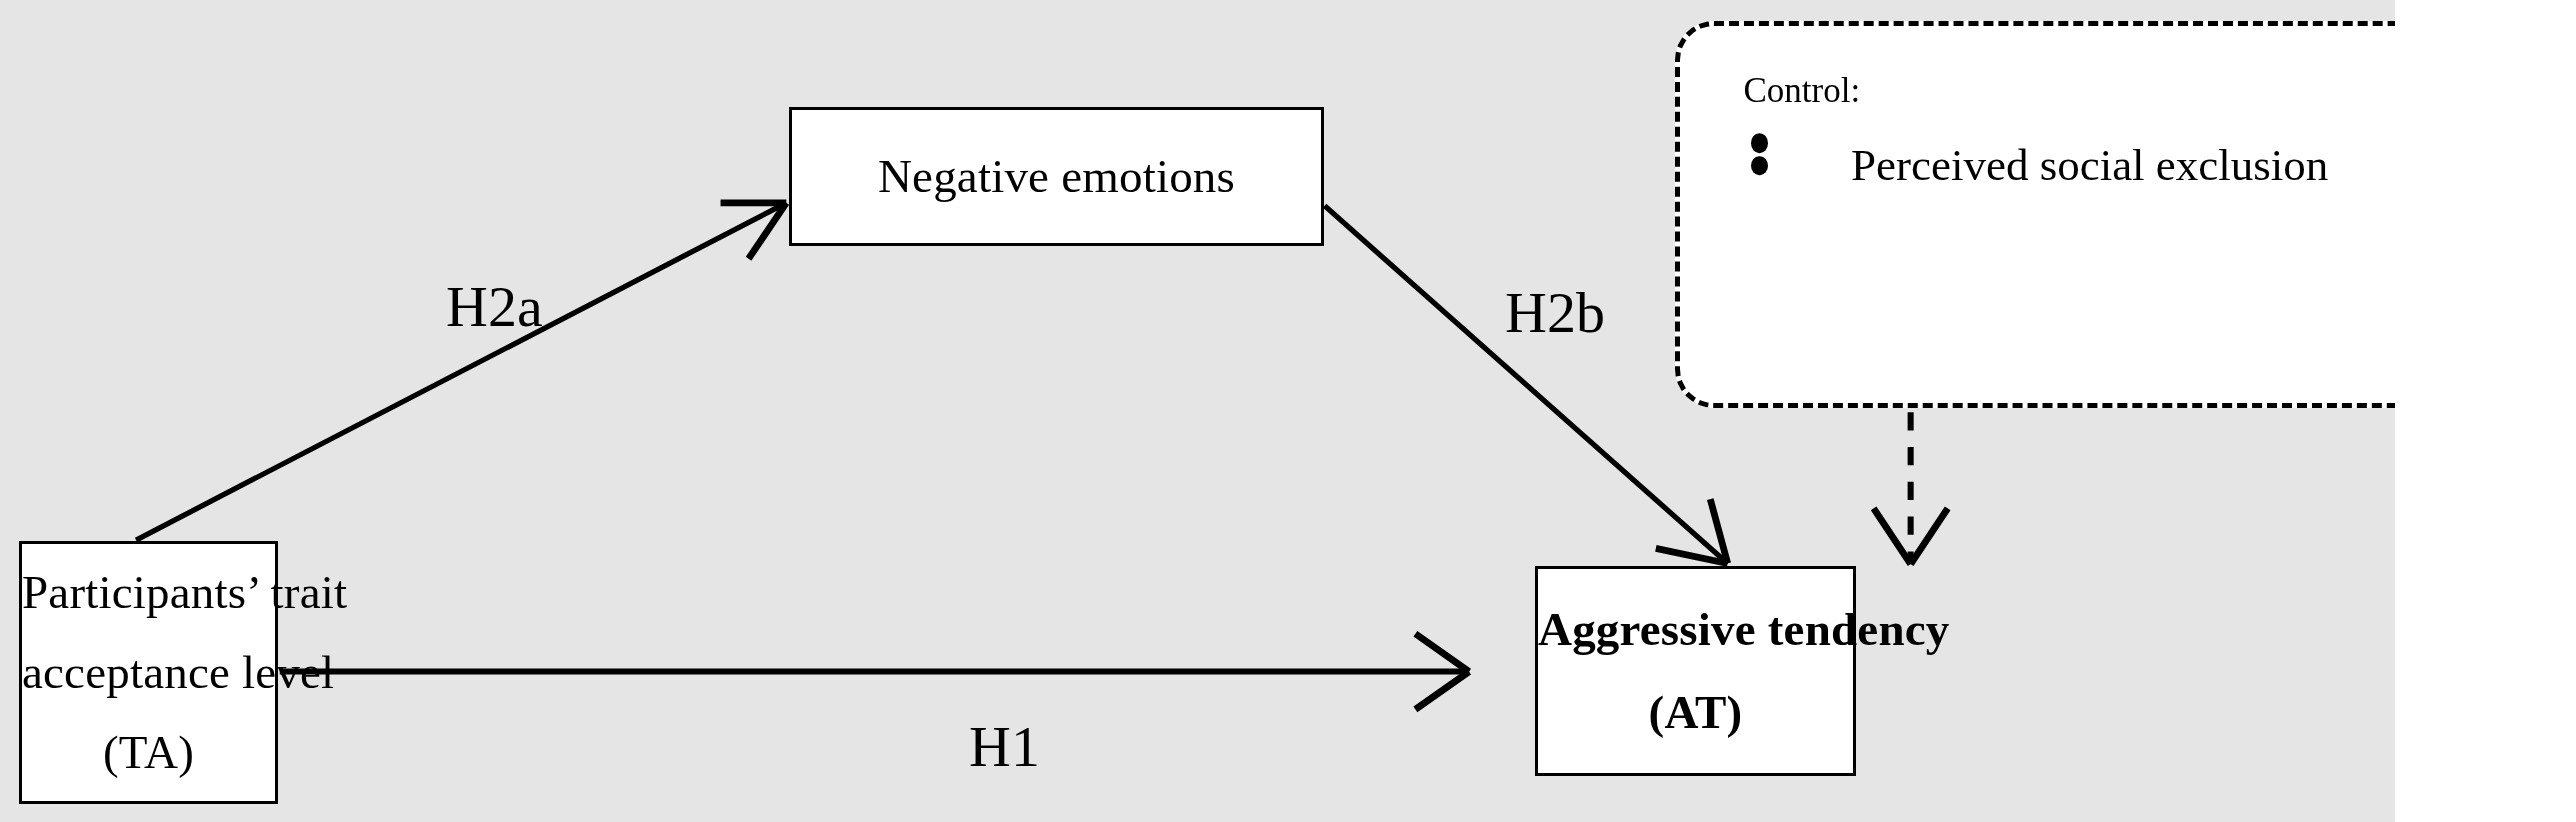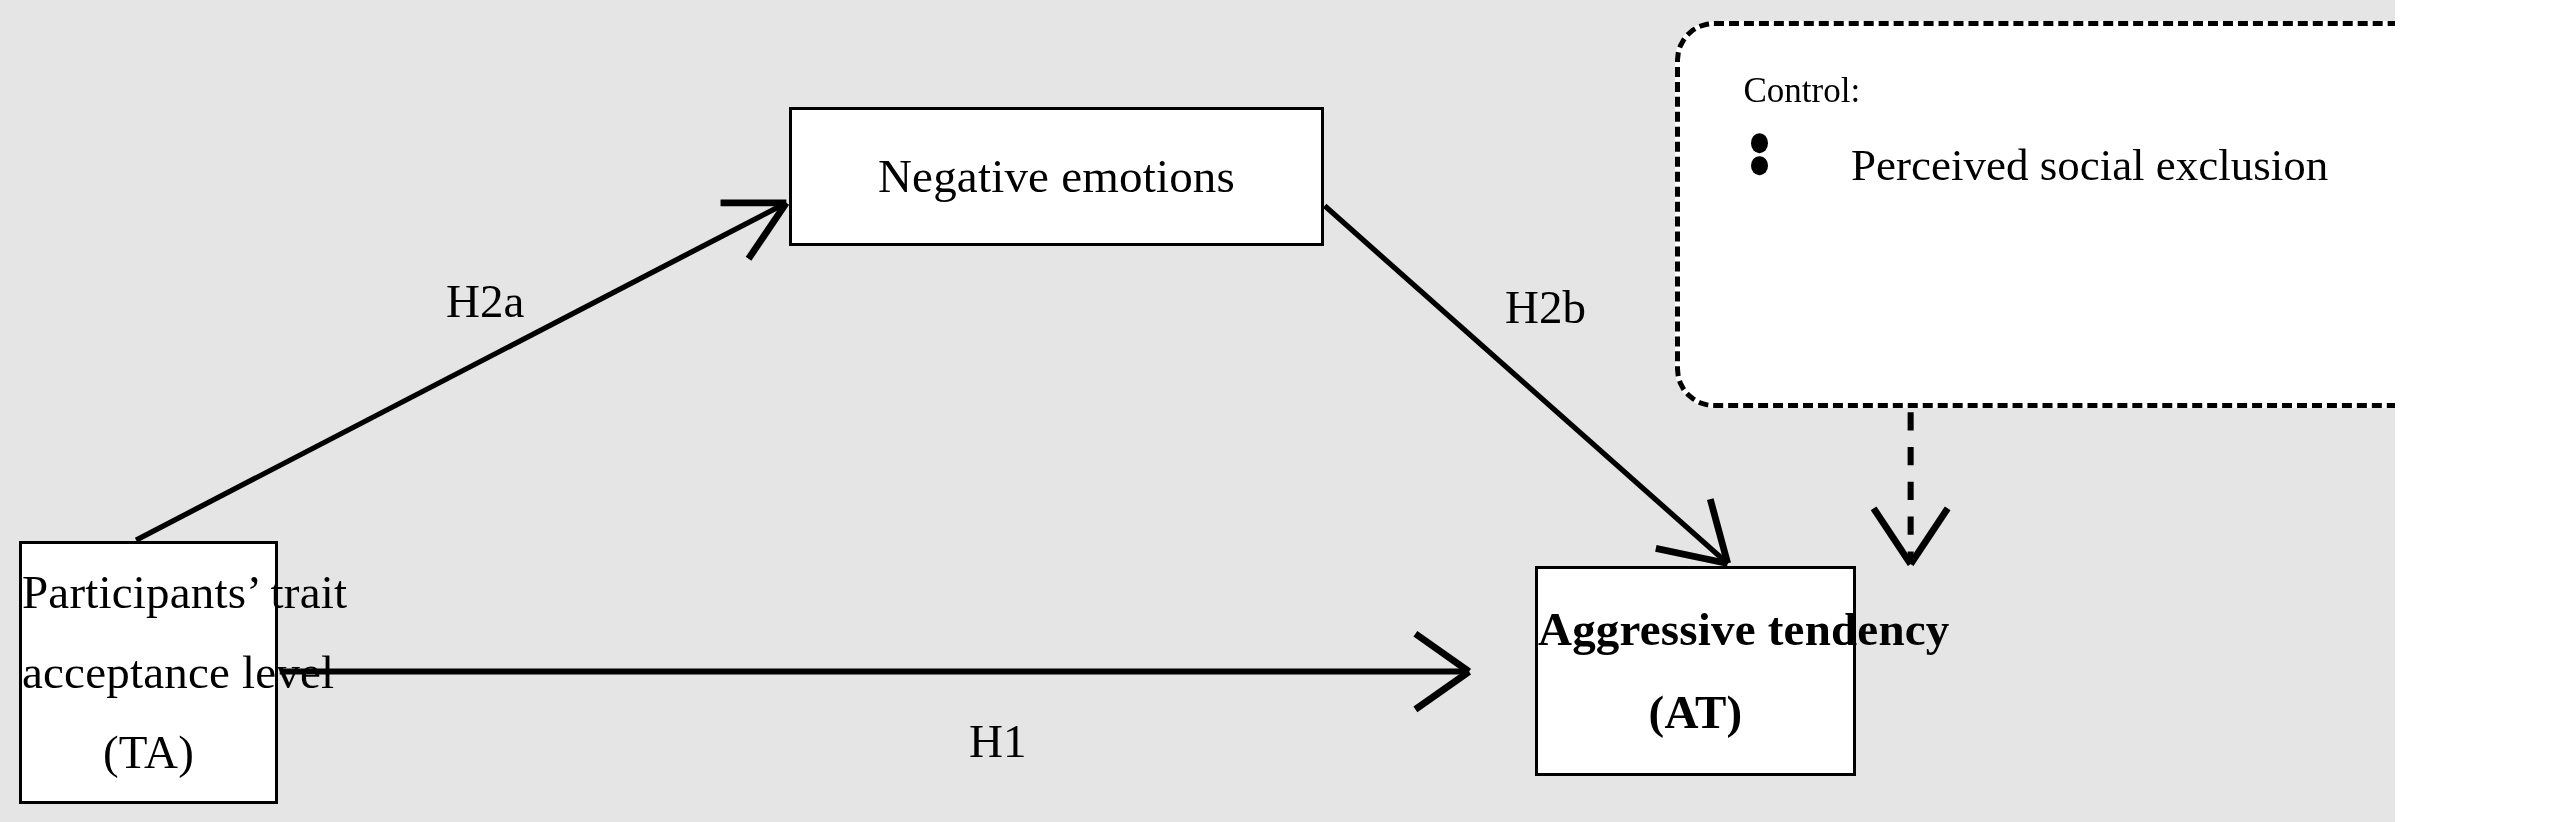--- a/index.html
+++ b/index.html
@@ -100,21 +100,21 @@
     transform: translateY(-50%);
     width: 16.6px;
     height: 19.7px;
     border-radius: 50%;
     background: #000000;
   }
 
   
   .path-label {
     position: absolute;
-    font-size: 47px;
+    font-size: 58px;
     line-height: 1.0;
     white-space: nowrap;
     z-index: 4;
     background: transparent;
   }
   #label-h2a { left: 446px;  top: 278px; }
   #label-h2b { left: 1505px; top: 284px; }
   #label-h1  { left: 969px; top: 718px; }
 </style>
 </head>

